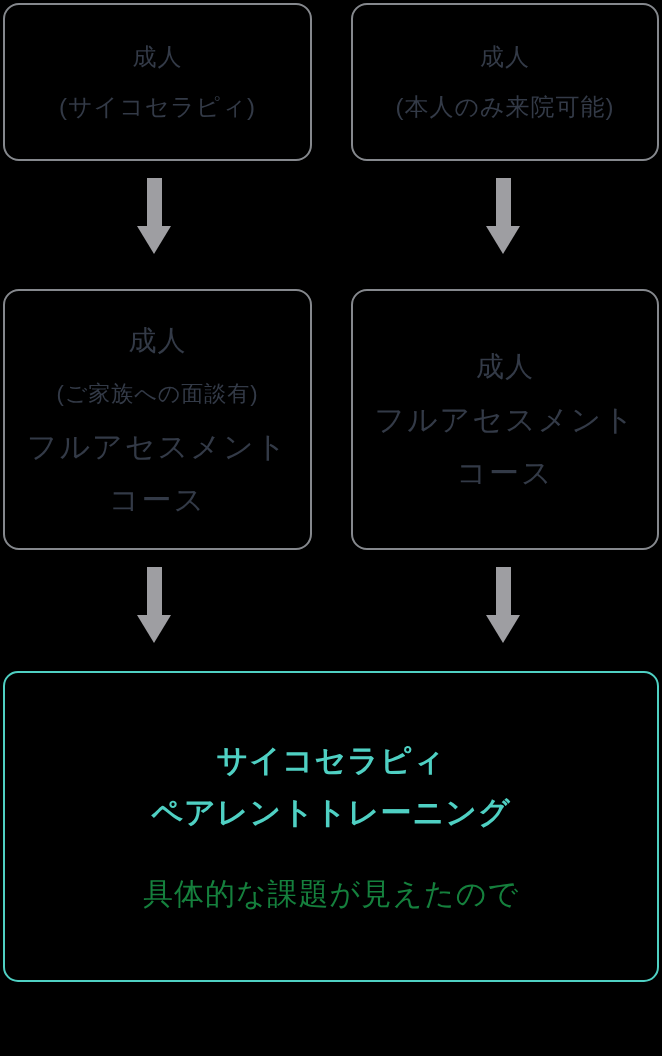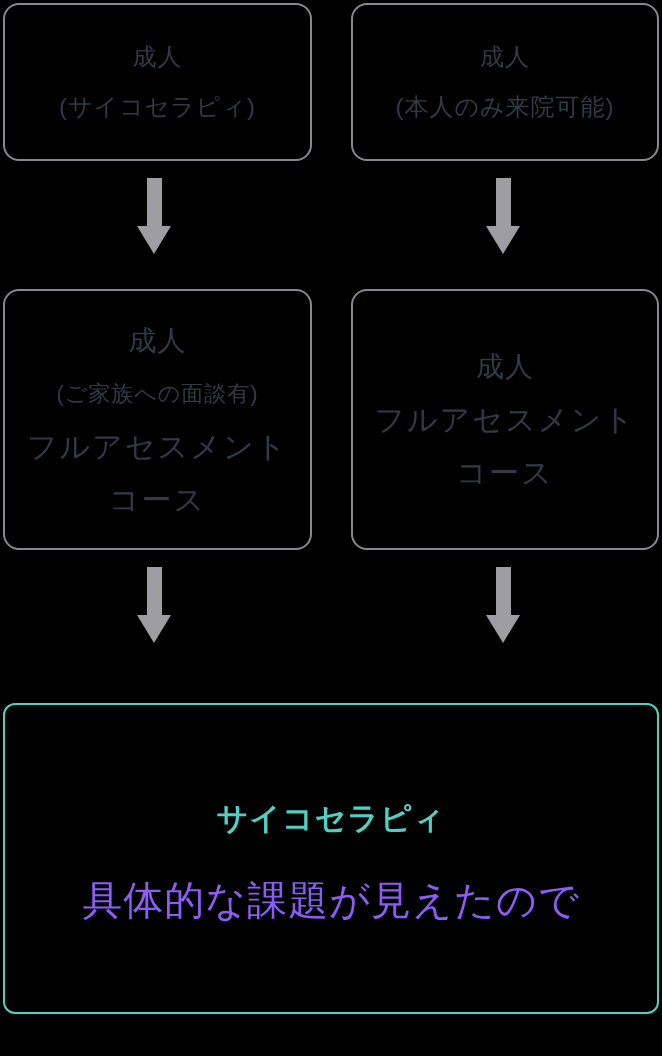--- a/index.html
+++ b/index.html
@@ -19,34 +19,34 @@
     align-items:center;justify-content:center;
     text-align:center;
     color:#333A47;
     background:transparent;
   }
   .node.teal{border-color:#4FD0C3;border-radius:12px;}
   #n1{left:3px;top:3px;width:309px;height:158px;}
   #n2{left:351px;top:3px;width:308px;height:158px;}
   #n3{left:3px;top:289px;width:309px;height:261px;}
   #n4{left:351px;top:289px;width:308px;height:261px;}
-  #n5{left:3px;top:703px;width:656px;height:311px;}
+  #n5{left:3px;top:671px;width:656px;height:311px;border-radius:15px;}
 
   .t24{font-size:24px;line-height:50px;letter-spacing:1px;}
   .t28{font-size:28px;line-height:53px;letter-spacing:1px;}
   .t25{font-size:22px;line-height:53px;letter-spacing:1px;}
   .t30{font-size:30px;line-height:53px;letter-spacing:2px;}
 
   .teal-line{
     font-size:31px;line-height:52px;font-weight:bold;
     color:#4FD0C3;letter-spacing:1px;
   }
   .heading-block{margin-bottom:30px;}
   .body-line{
-    font-size:40px;line-height:50px;color:#8b5cf6;letter-spacing:1px;
+    font-size:30px;line-height:50px;color:#15803d;letter-spacing:1px;
   }
 
   .arrow{position:absolute;width:34px;}
   .arrow .shaft{width:15px;height:48px;background:#9E9EA2;margin:0 auto;}
   .arrow .head{
     width:0;height:0;margin:0 auto;
     border-left:17px solid transparent;
     border-right:17px solid transparent;
     border-top:28px solid #9E9EA2;
   }
@@ -97,19 +97,20 @@
     <div class="head"></div>
   </div>
   <div class="arrow" id="a4">
     <div class="shaft"></div>
     <div class="head"></div>
   </div>
 
   <div class="node teal" id="n5">
     <div class="heading-block">
       <div class="teal-line">サイコセラピィ</div>
+      <div class="teal-line">ペアレントトレーニング</div>
     </div>
     <div>
       <div class="body-line">具体的な課題が見えたので</div>
     </div>
   </div>
 
 </div>
 
 </body></html>

